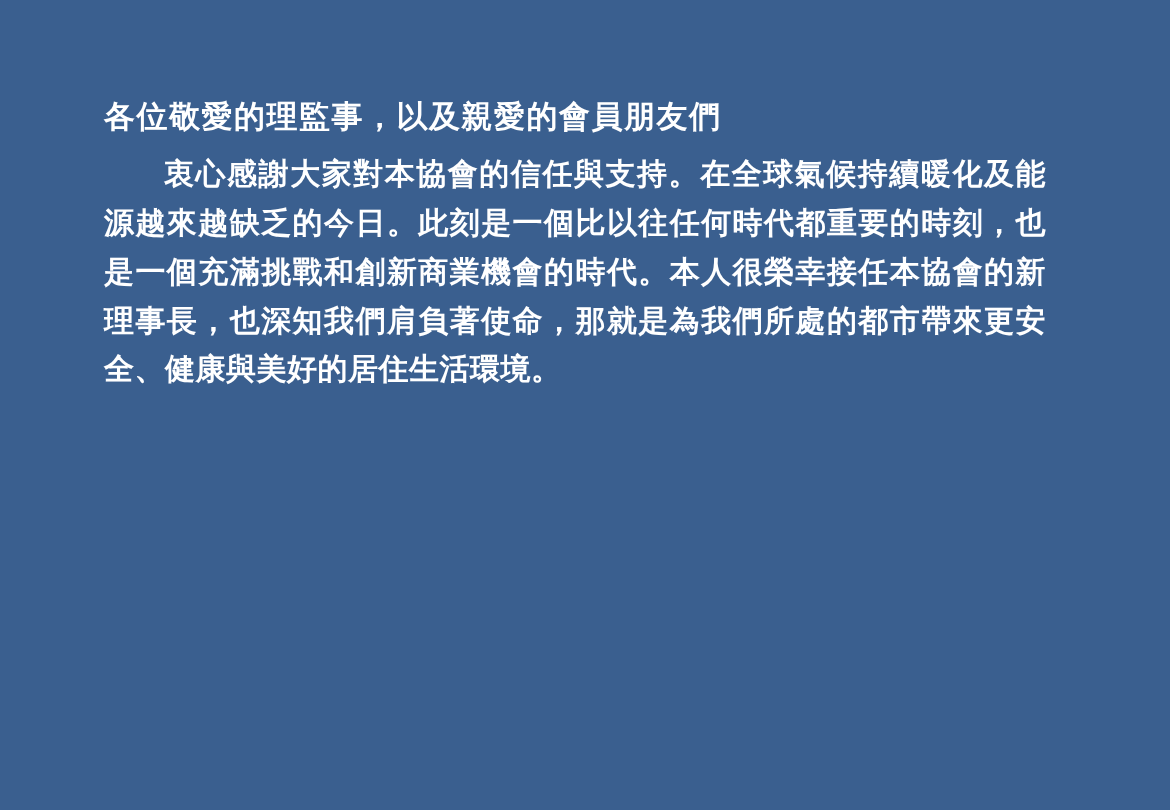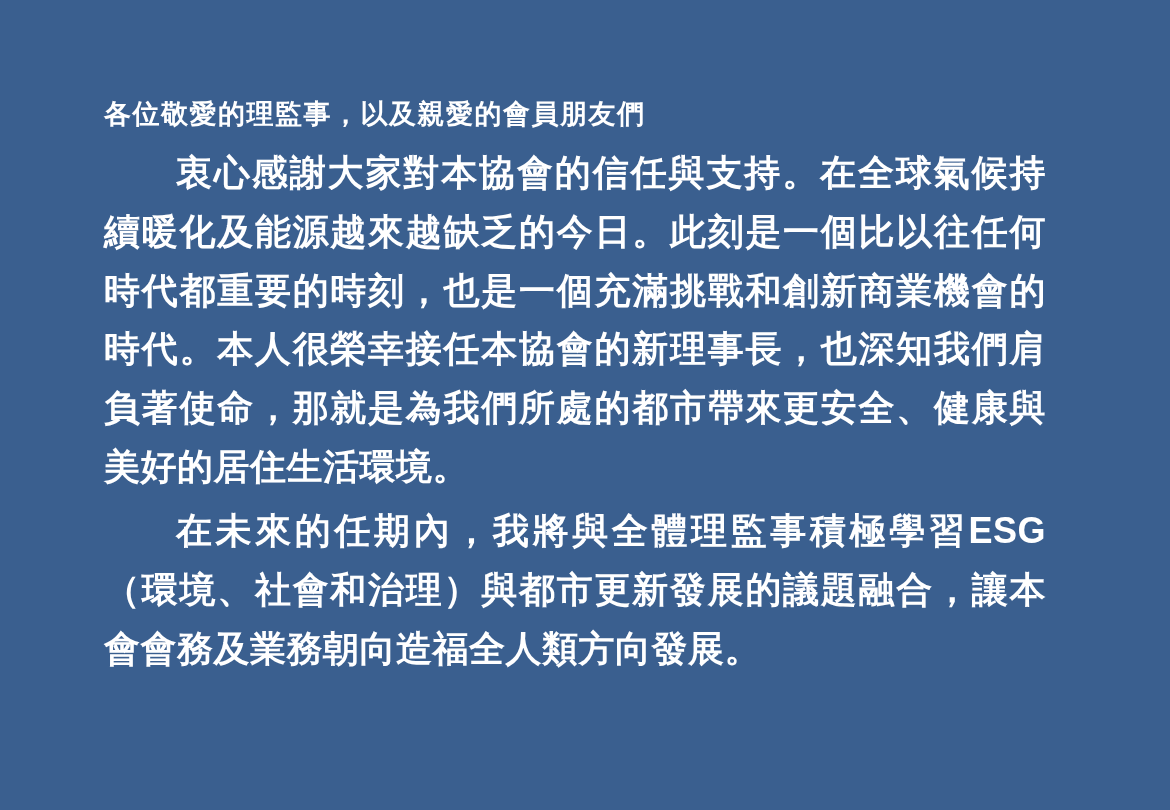--- a/index.html
+++ b/index.html
@@ -21,44 +21,43 @@
     box-sizing: border-box;
   }
   .content {
     position: absolute;
     left: 104px;
     top: 96px;
     width: 942px;
   }
   .heading {
     color: #ffffff;
-    font-size: 27px;
+    font-size: 31px;
     font-weight: bold;
     letter-spacing: 1.5px;
     line-height: 1.35;
     margin: 0 0 12px 0;
     white-space: nowrap;
   }
   .para {
     color: #ffffff;
-    font-size: 36px;
+    font-size: 30px;
     font-weight: bold;
     line-height: 1.63;
     letter-spacing: 0.5px;
     margin: 0 0 6px 0;
     text-indent: 2em;
     text-align: justify;
     text-justify: inter-character;
   }
   .para:last-child {
     margin-bottom: 0;
   }
 </style>
 </head>
 <body>
 
 <div class="page">
   <div class="content">
     <h1 class="heading">各位敬愛的理監事，以及親愛的會員朋友們</h1>
     <p class="para">衷心感謝大家對本協會的信任與支持。在全球氣候持續暖化及能源越來越缺乏的今日。此刻是一個比以往任何時代都重要的時刻，也是一個充滿挑戰和創新商業機會的時代。本人很榮幸接任本協會的新理事長，也深知我們肩負著使命，那就是為我們所處的都市帶來更安全、健康與美好的居住生活環境。</p>
-    <p class="para">在未來的任期內，我將與全體理監事積極學習ESG（環境、社會和治理）與都市更新發展的議題融合，讓本會會務及業務朝向造福全人類方向發展。</p>
   </div>
 </div>
 
 </body></html>

